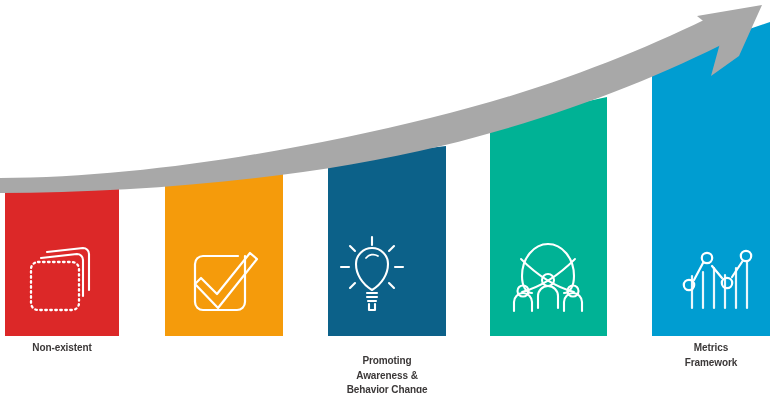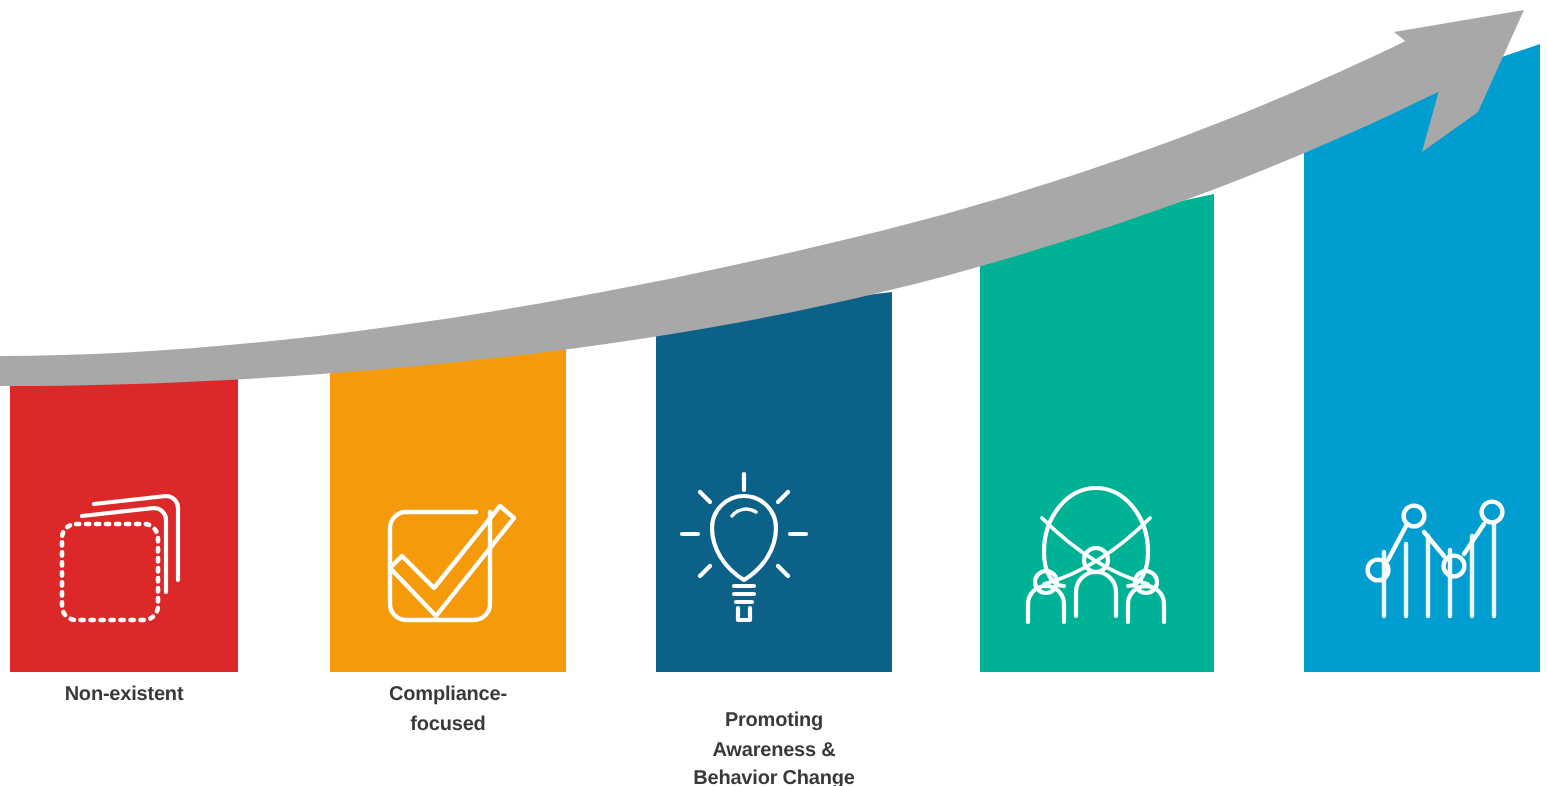--- a/index.html
+++ b/index.html
@@ -133,23 +133,23 @@
         <circle cx="707" cy="258" r="5.2"></circle>
         <circle cx="727" cy="283" r="5.2"></circle>
         <circle cx="746" cy="256" r="5.2"></circle>
       </g>
     </g>
   </svg>
 
   <div class="labels">
     <div class="label" style="left:2px;top:341px;width:120px;">Non-existent</div>
 
-    <div class="label" style="left:164px;top:341px;width:120px;">Compliance-
-focused</div>
 
     <div class="label" style="left:324px;top:354px;width:126px;">Promoting
 Awareness &amp;
 Behavior Change</div>
 
 
+    <div class="label" style="left:651px;top:341px;width:120px;">Metrics
+Framework</div>
   </div>
 
 </div>
 
 </body></html>

